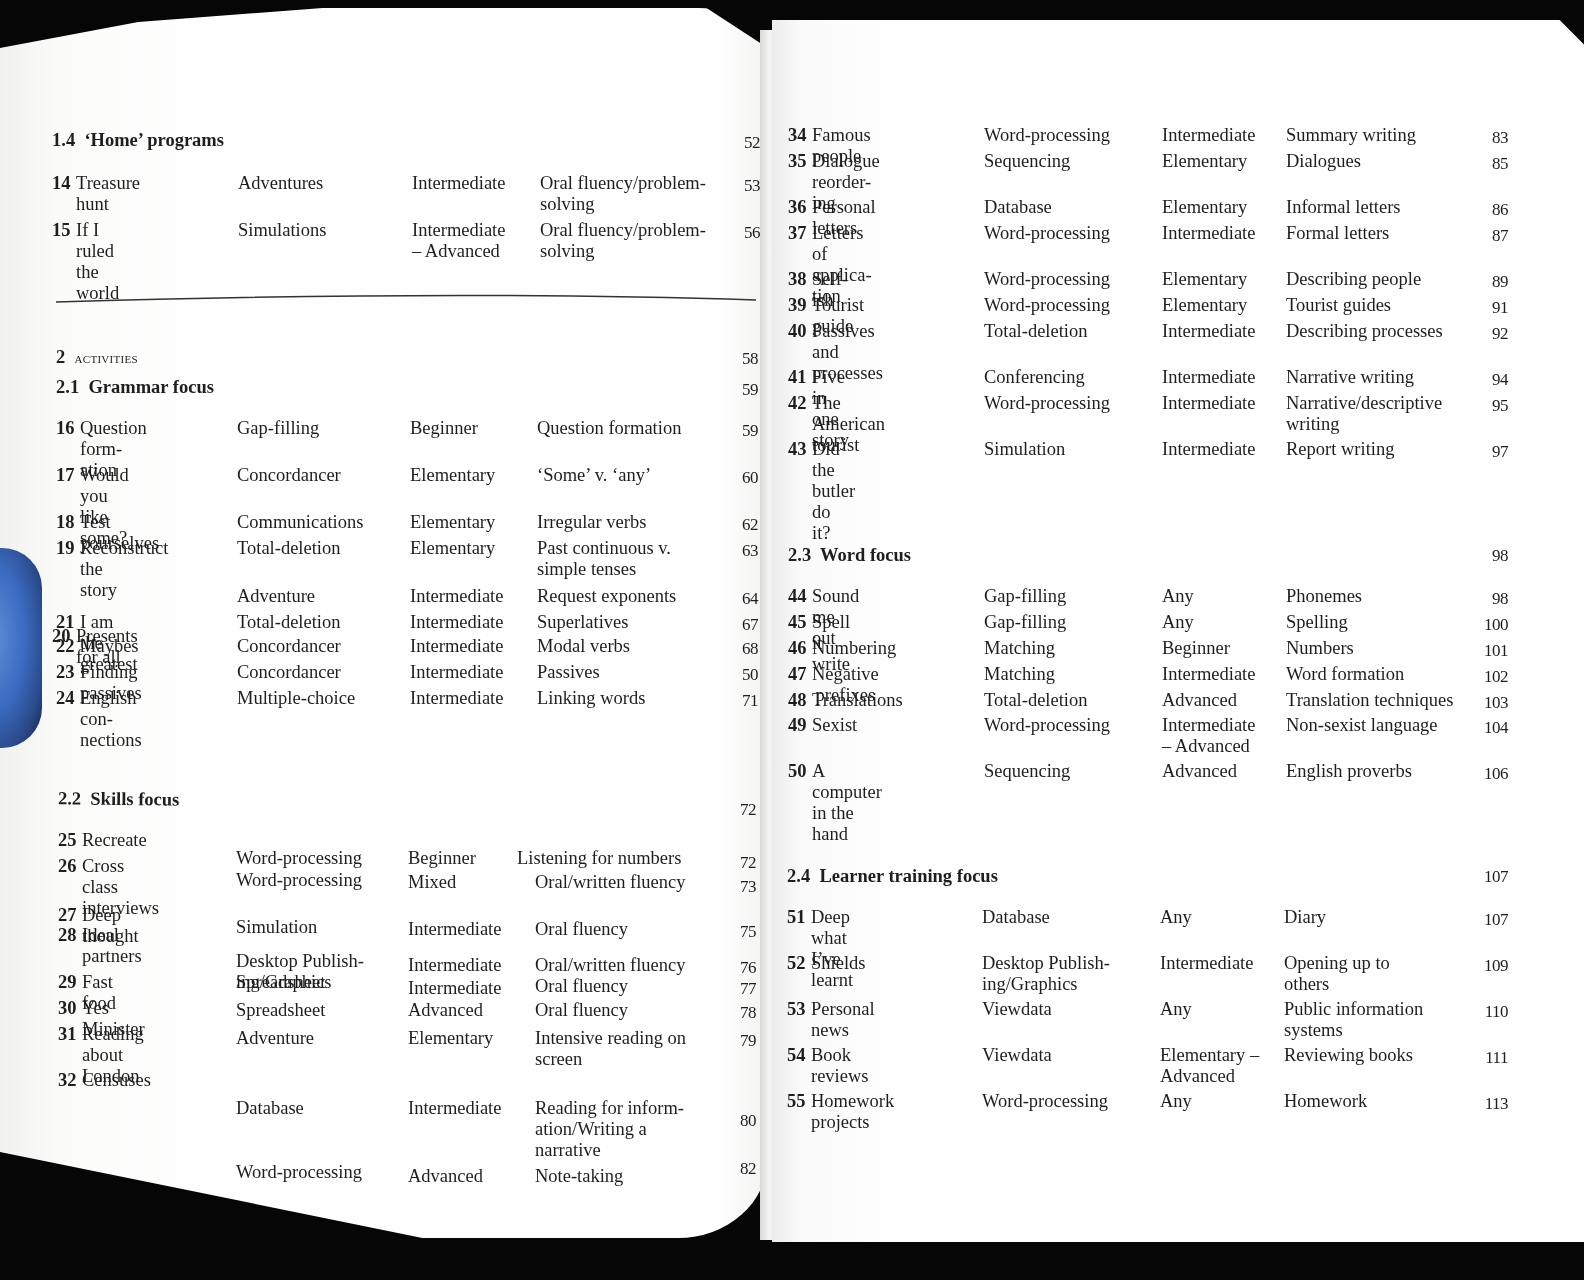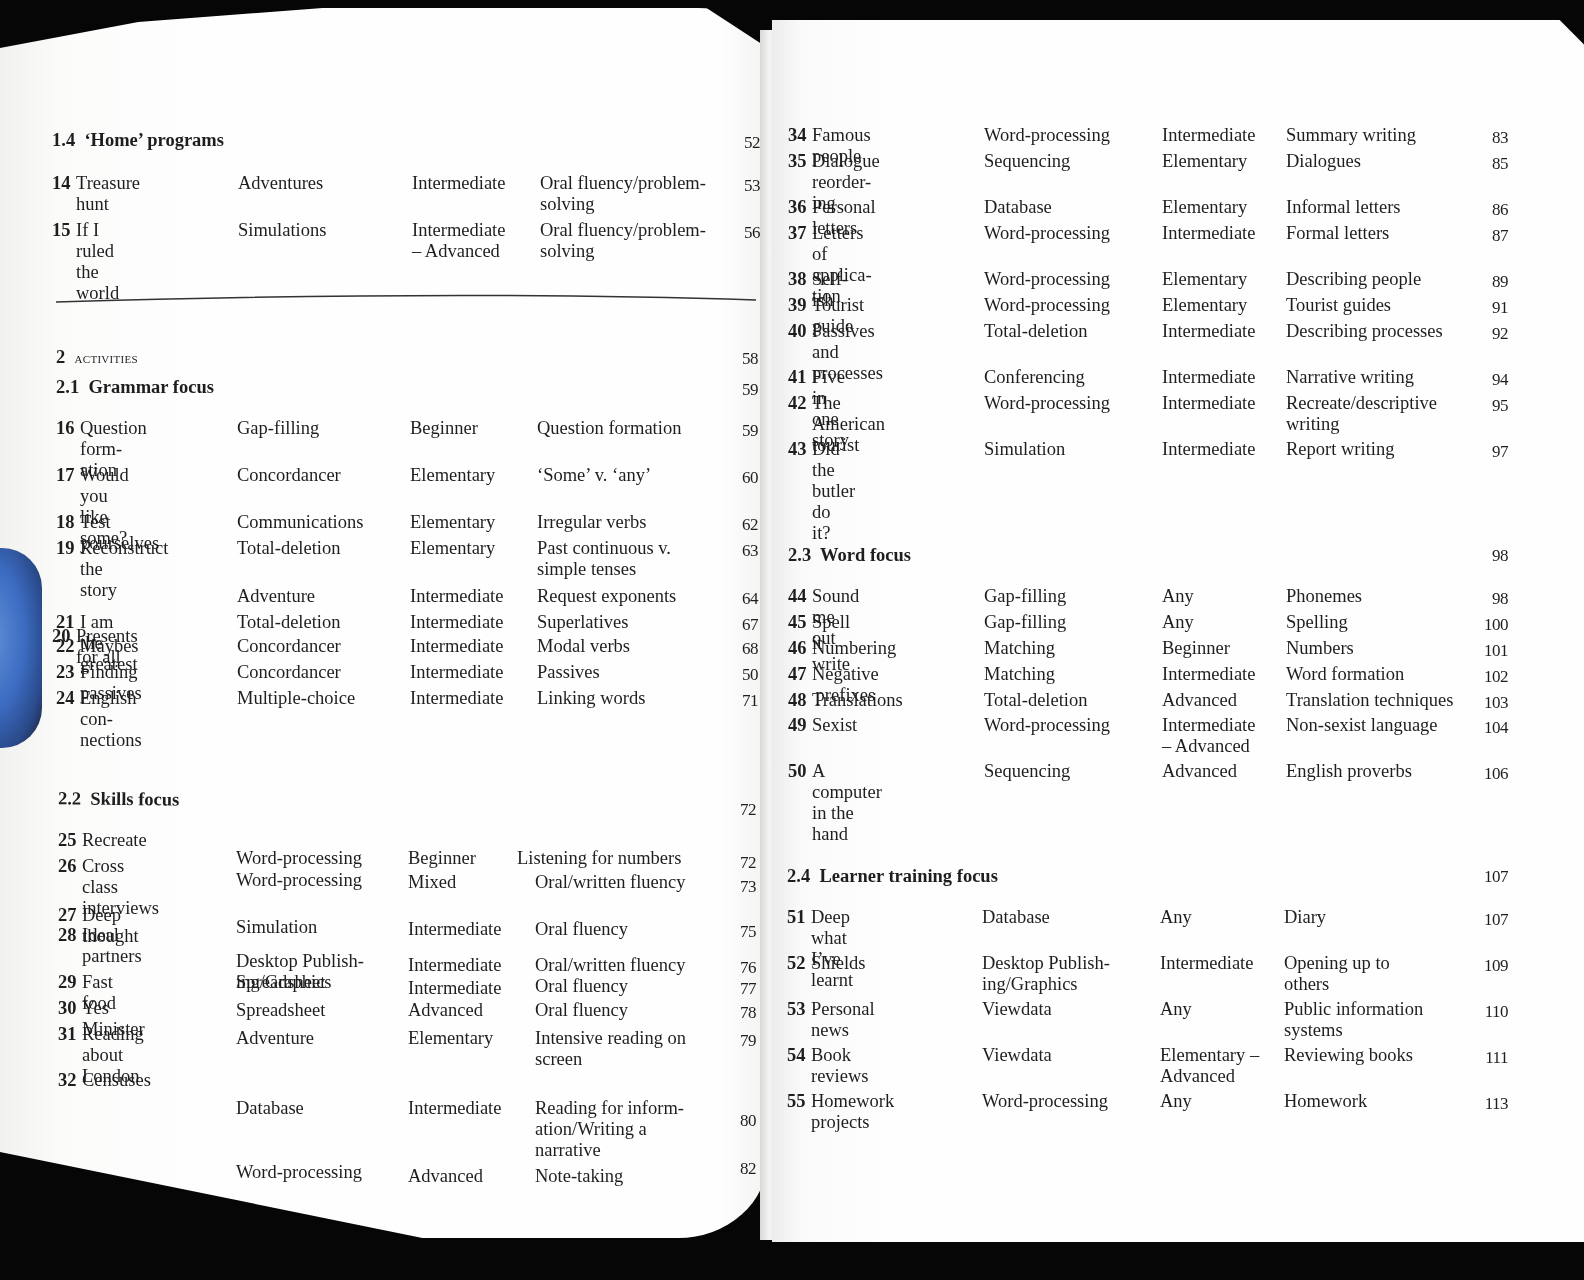--- a/index.html
+++ b/index.html
@@ -305,21 +305,21 @@
         <div class="c" style="left: 212px;">Conferencing</div>
         <div class="c" style="left: 390px;">Intermediate</div>
         <div class="c" style="left: 514px;">Narrative writing</div>
         <div class="pg" style="left: 690px; width: 46px; top: 2px;">94</div>
       </div>
       <div class="row" style="left: 0px; top: 373px; width: 760px;">
         <div class="c" style="left: 16px;"><span class="num">42</span><span class="title-text">The American
 tourist</span></div>
         <div class="c" style="left: 212px;">Word-processing</div>
         <div class="c" style="left: 390px;">Intermediate</div>
-        <div class="c" style="left: 514px;">Recreate/descriptive
+        <div class="c" style="left: 514px;">Narrative/descriptive
 writing</div>
         <div class="pg" style="left: 690px; width: 46px; top: 2px;">95</div>
       </div>
       <div class="row" style="left: 0px; top: 419px; width: 760px;">
         <div class="c" style="left: 16px;"><span class="num">43</span><span class="title-text">Did the butler do
 it?</span></div>
         <div class="c" style="left: 212px;">Simulation</div>
         <div class="c" style="left: 390px;">Intermediate</div>
         <div class="c" style="left: 514px;">Report writing</div>
         <div class="pg" style="left: 690px; width: 46px; top: 2px;">97</div>

